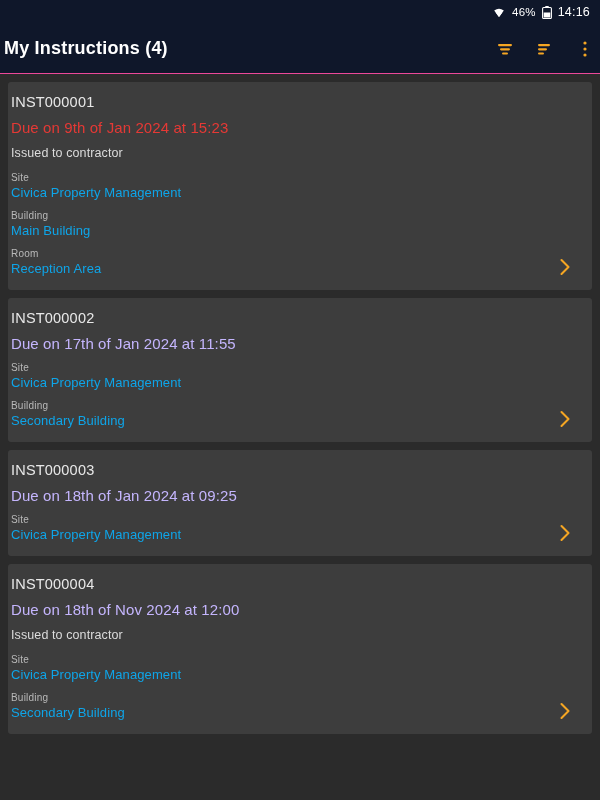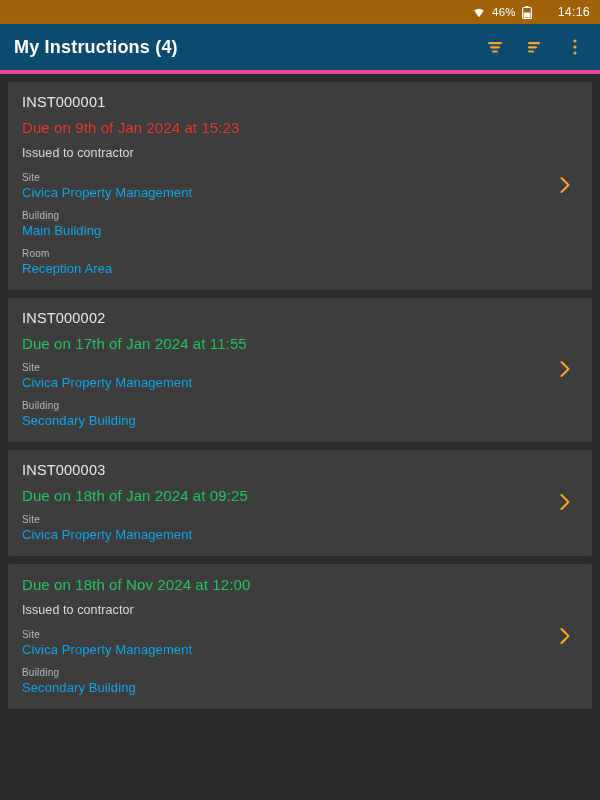--- a/index.html
+++ b/index.html
@@ -7,21 +7,21 @@
     width: 600px;
     height: 800px;
     background: #2b2b2b;
     font-family: "Liberation Sans", sans-serif;
     overflow: hidden;
   }
 
   
   .status-bar {
     height: 24px;
-    background: #a16207;
+    background: #0f172a;
     display: flex;
     align-items: center;
     justify-content: flex-end;
     padding: 0 10px;
     gap: 6px;
   }
   .status-bar .wifi-icon {
     display: inline-block;
     position: relative;
     width: 14px;
@@ -31,31 +31,31 @@
   .status-bar .battery-text {
     color: #ffffff;
     font-size: 11.5px;
     letter-spacing: 0.2px;
   }
   .status-bar .battery-icon svg { display: block; }
   .status-bar .clock {
     color: #ffffff;
     font-size: 12.5px;
     letter-spacing: 0.2px;
-    margin-left: 20px;
+    margin-left: 0;
   }
 
   
   .app-bar {
     height: 50px;
-    background: #0c4a6e;
-    display: flex;
-    align-items: center;
-    padding: 0 14px;
-    border-bottom: 4px solid #ec4899;
+    background: #0f172a;
+    display: flex;
+    align-items: center;
+    padding: 0 4px;
+    border-bottom: 1px solid #ec4899;
   }
   .app-title {
     color: #ffffff;
     font-size: 18px;
     font-weight: bold;
     flex: 1;
     letter-spacing: 0.2px;
   }
   .app-actions {
     display: flex;
@@ -76,38 +76,38 @@
   .list-area {
     background: #2b2b2b;
     padding: 8px 8px 0 8px;
     height: 726px;
     overflow: hidden;
   }
   .card {
     background: #3d3d3d;
     border-radius: 3px;
     margin-bottom: 8px;
-    padding: 12px 14px 14px 14px;
+    padding: 12px 14px 14px 3px;
     position: relative;
     display: flex;
-    align-items: center;
+    align-items: flex-end;
   }
   .card-body { flex: 1; min-width: 0; }
   .card-ref {
     color: #e8e8e8;
     font-size: 14.5px;
     margin-bottom: 9px;
     letter-spacing: 0.2px;
   }
   .card-due {
     font-size: 15px;
     margin-bottom: 10px;
     letter-spacing: 0.1px;
   }
-  .due-normal { color: #22c55e; }
+  .due-normal { color: #c4b5fd; }
   .due-overdue { color: #e53935; }
   .card-status {
     color: #dcdcdc;
     font-size: 12.5px;
     margin-bottom: 12px;
     letter-spacing: 0.1px;
   }
   .field { margin-bottom: 10px; }
   .field:last-child { margin-bottom: 0; margin-top: 8px; }
   .field-label {
@@ -236,20 +236,21 @@
     </div>
     <div class="chevron">
       <svg width="12" height="18" viewBox="0 0 12 18">
         <path d="M2.5 2 L9.5 9 L2.5 16" fill="none" stroke="#f5a623" stroke-width="2.1" stroke-linecap="round" stroke-linejoin="round"></path>
       </svg>
     </div>
   </div>
 
   <div class="card">
     <div class="card-body">
+      <div class="card-ref">INST000004</div>
       <div class="card-due due-normal">Due on 18th of Nov 2024 at 12:00</div>
       <div class="card-status">Issued to contractor</div>
       <div class="field">
         <div class="field-label">Site</div>
         <div class="field-value">Civica Property Management</div>
       </div>
       <div class="field">
         <div class="field-label">Building</div>
         <div class="field-value">Secondary Building</div>
       </div>

